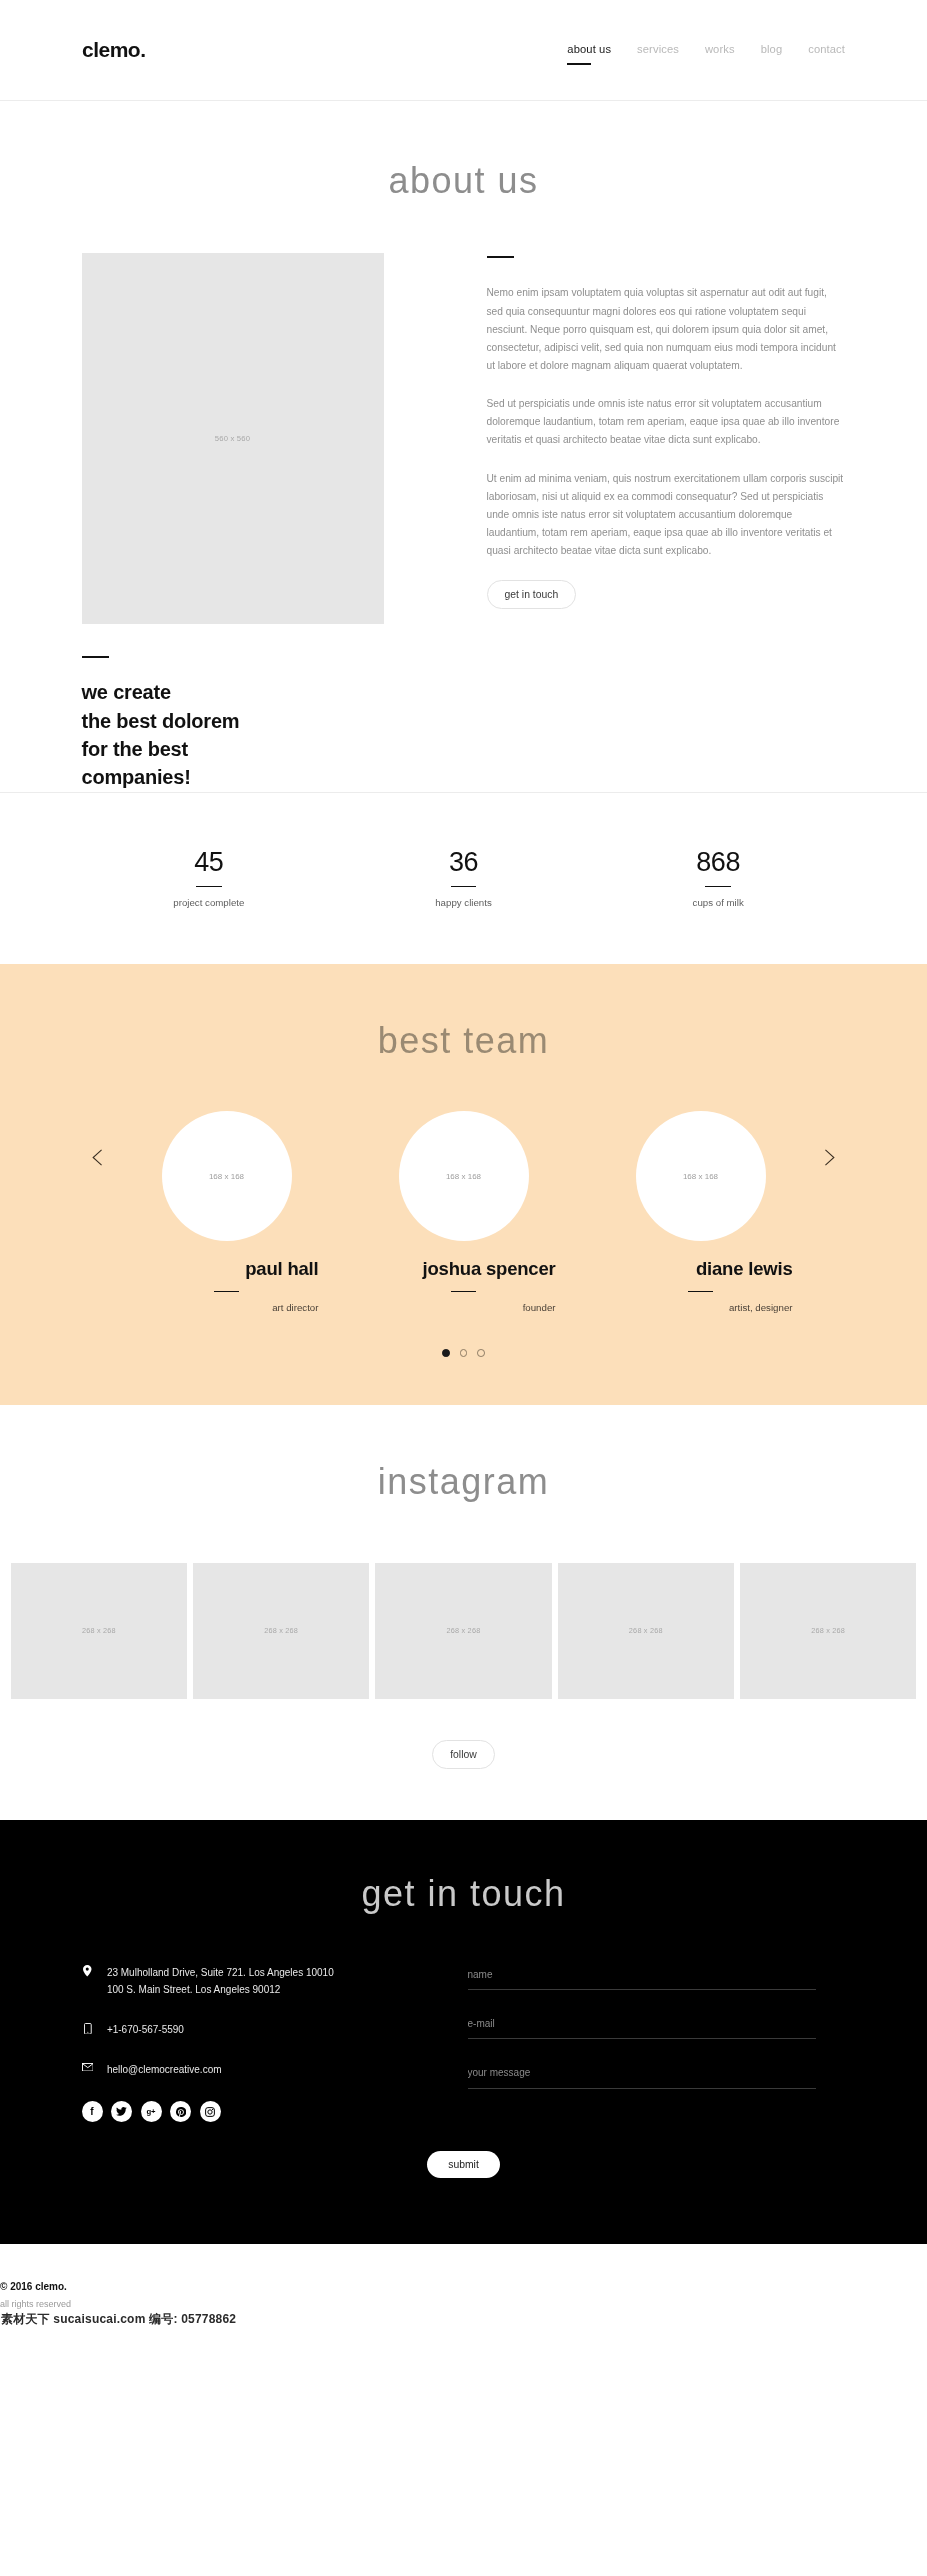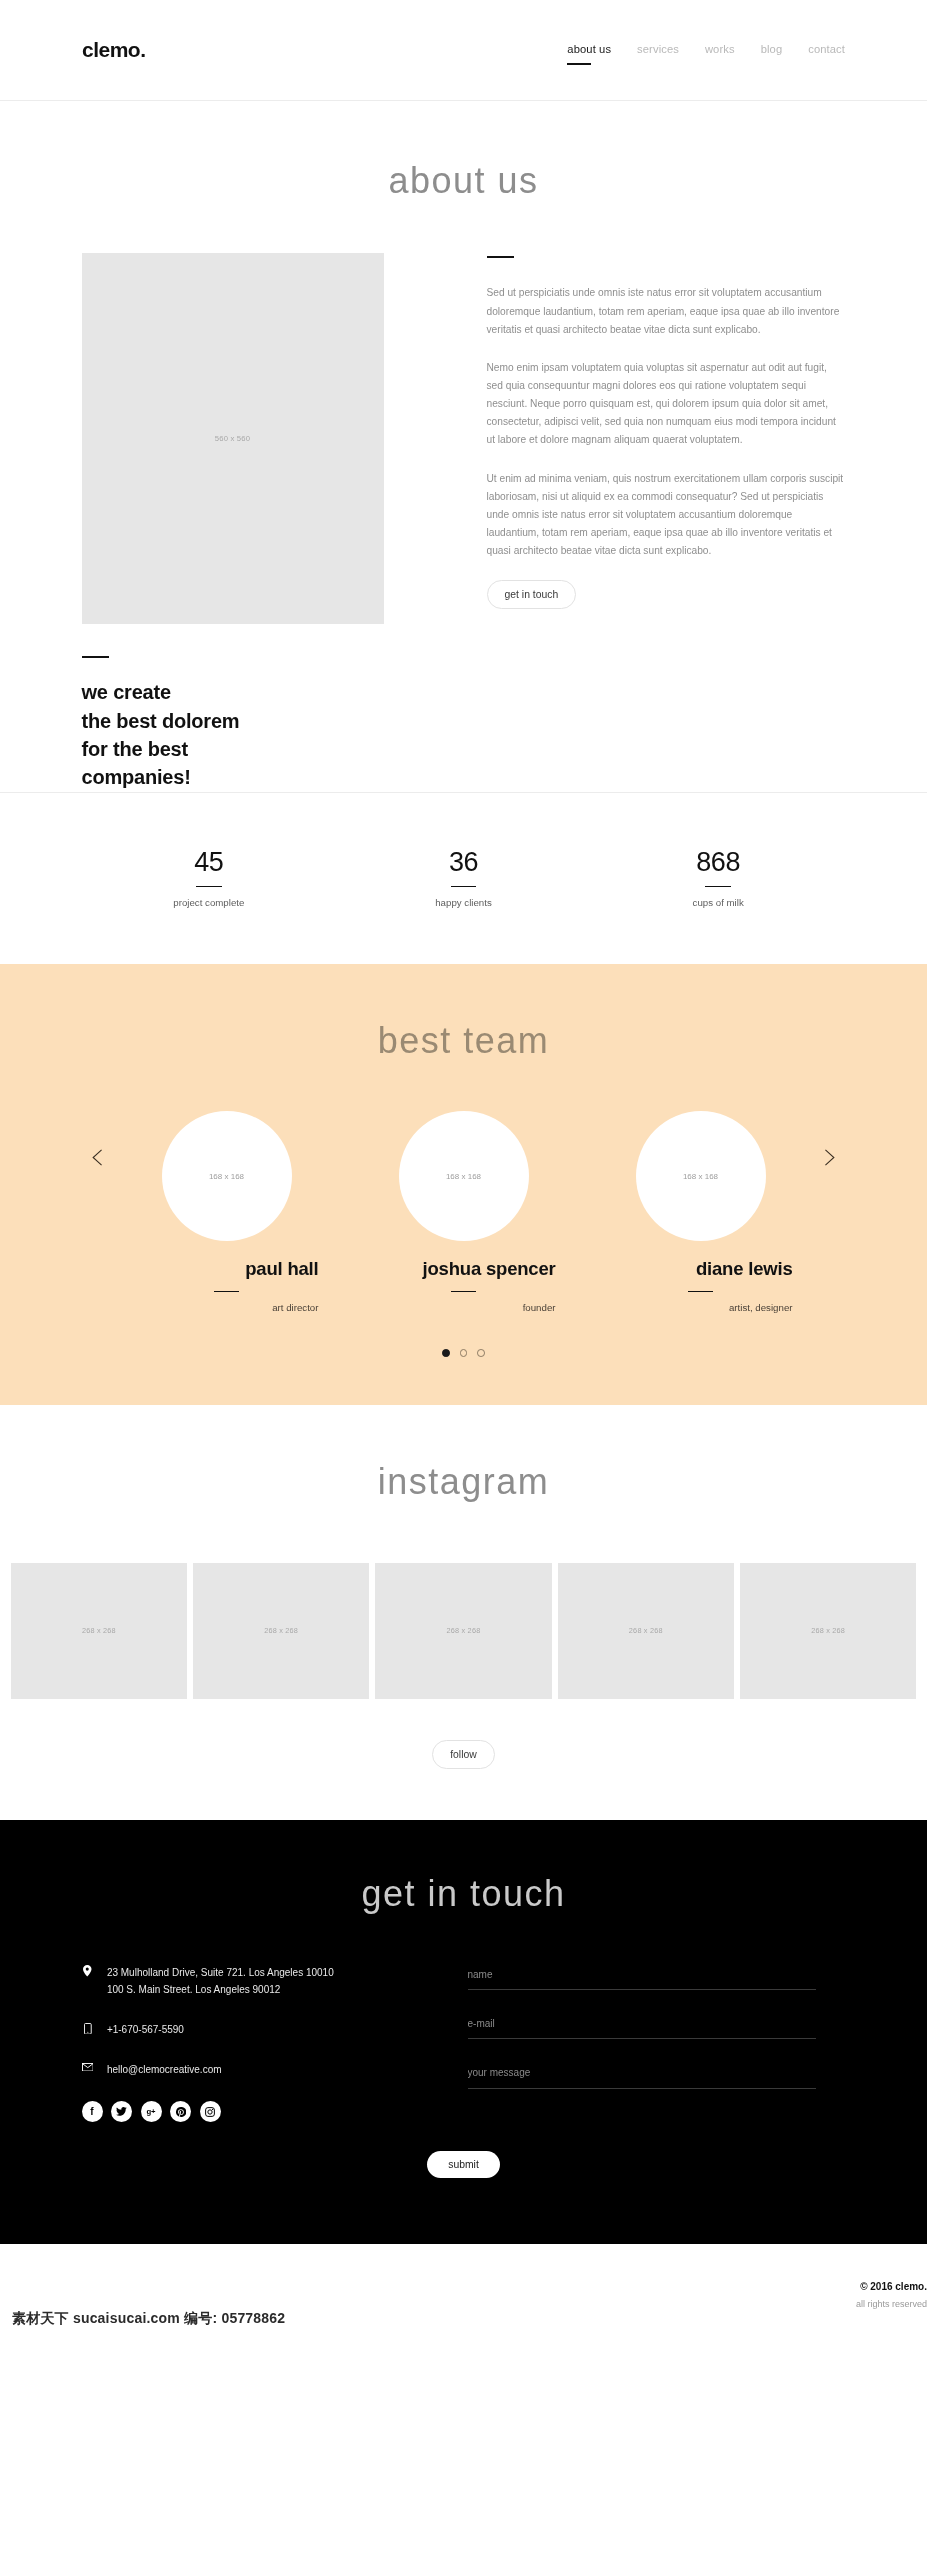--- a/index.html
+++ b/index.html
@@ -256,29 +256,29 @@
   .btn-submit {
     display:inline-flex; align-items:center; justify-content:center;
     height:27px; padding:0 21px;
     border:none; border-radius:14px;
     background:#fff; color:#222;
     font-size:10.4px; cursor:pointer;
     font-family:"Liberation Sans", sans-serif;
   }
   .copyright {
     background:#fff;
-    text-align:right;
+    text-align:left;
     padding:37px 0 26px 0;
   }
   .copy-main { font-size:10px; font-weight:bold; color:#111; }
   .copy-sub { font-size:9px; color:#9a9a9a; margin-top:7px; }
   .watermark {
     position:absolute;
-    left:12px; bottom:7.7px;
-    font-size:14px;
+    left:1px; bottom:7.7px;
+    font-size:12px;
     font-weight:bold;
     color:#2b2b2b;
     letter-spacing:0.2px;
   }
 </style>
 </head>
 <body>
 
 <div class="page">
 
@@ -305,22 +305,22 @@
           <div class="about-heading">
             <div>we create</div>
             <div>the best dolorem</div>
             <div>for the best</div>
             <div>companies!</div>
           </div>
         </div>
       </div>
       <div class="about-right">
         <div class="rule"></div>
+        <p>Nemo enim ipsam voluptatem quia voluptas sit aspernatur aut odit aut fugit, sed quia consequuntur magni dolores eos qui ratione voluptatem sequi nesciunt. Neque porro quisquam est, qui dolorem ipsum quia dolor sit amet, consectetur, adipisci velit, sed quia non numquam eius modi tempora incidunt ut labore et dolore magnam aliquam quaerat voluptatem.</p>
         <p>Sed ut perspiciatis unde omnis iste natus error sit voluptatem accusantium doloremque laudantium, totam rem aperiam, eaque ipsa quae ab illo inventore veritatis et quasi architecto beatae vitae dicta sunt explicabo.</p>
-        <p>Nemo enim ipsam voluptatem quia voluptas sit aspernatur aut odit aut fugit, sed quia consequuntur magni dolores eos qui ratione voluptatem sequi nesciunt. Neque porro quisquam est, qui dolorem ipsum quia dolor sit amet, consectetur, adipisci velit, sed quia non numquam eius modi tempora incidunt ut labore et dolore magnam aliquam quaerat voluptatem.</p>
         <p>Ut enim ad minima veniam, quis nostrum exercitationem ullam corporis suscipit laboriosam, nisi ut aliquid ex ea commodi consequatur? Sed ut perspiciatis unde omnis iste natus error sit voluptatem accusantium doloremque laudantium, totam rem aperiam, eaque ipsa quae ab illo inventore veritatis et quasi architecto beatae vitae dicta sunt explicabo.</p>
         <div class="about-cta">
           <button class="btn-pill">get in touch</button>
         </div>
       </div>
     </div>
   </section>
 
   <section class="stats-section">
     <div class="stats-inner">

